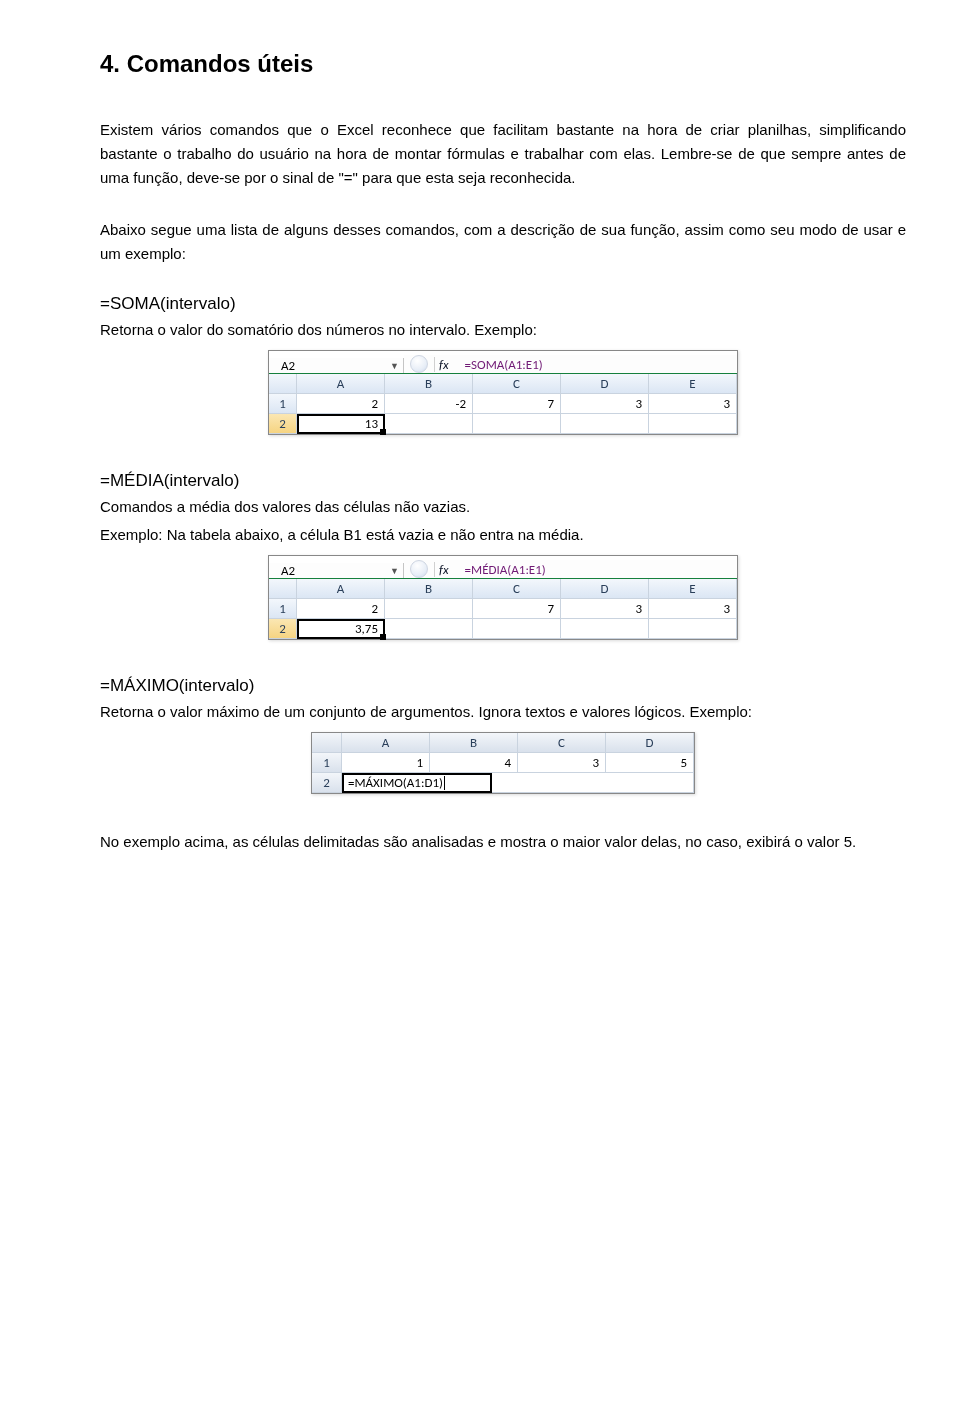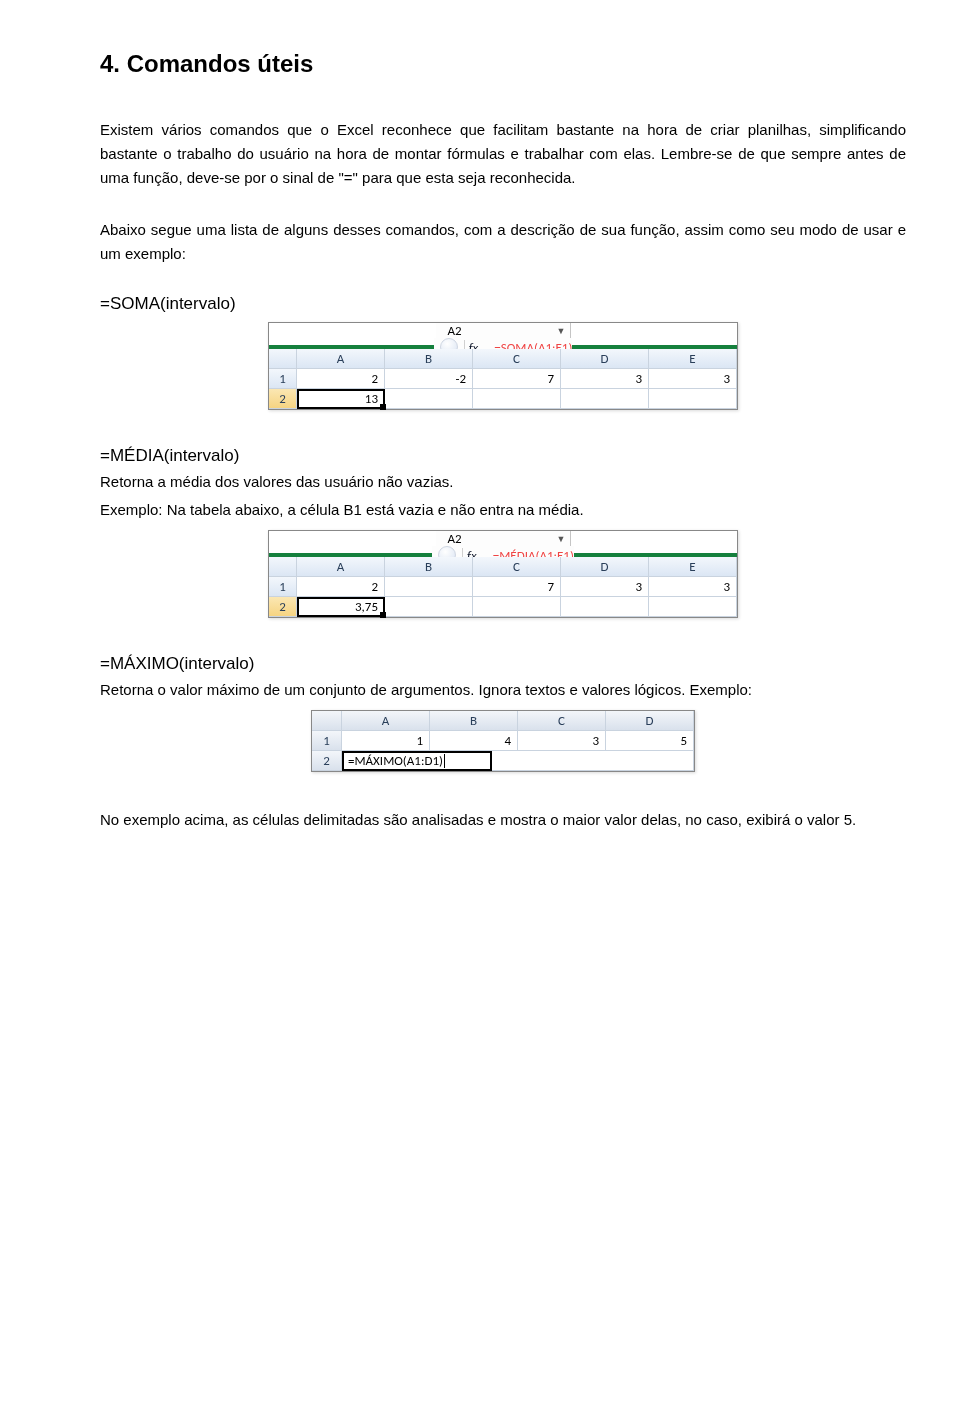--- a/index.html
+++ b/index.html
@@ -42,24 +42,23 @@
   }
   .excel {
     border: 1px solid #888;
     box-shadow: 1px 1px 3px rgba(0,0,0,0.15);
     font-family: "Segoe UI", Calibri, Arial, sans-serif;
     font-size: 13px;
     background: #fff;
   }
   .namebox-row {
     display: flex;
-    align-items: center;
-    border-bottom: 4px solid #15803d;
+    align-items: flex-end;
+    border-bottom: 1px solid #15803d;
     height: 22px;
-    flex-direction: column;
   }
   .namebox {
     width: 118px;
     border-right: 1px solid #c5c5c5;
     display: flex;
     align-items: center;
     justify-content: space-between;
     padding: 0 4px 0 12px;
     background: #fdfdfd;
   }
@@ -81,21 +80,21 @@
     border: 1px solid #cfd6e2;
   }
   .fx-label {
     font-style: italic;
     color: #0f172a;
     padding: 0 4px;
     border-left: 1px solid #d0d0d0;
   }
   .formula {
     padding-left: 6px;
-    color: #ef4444;
+    color: #701a75;
   }
   .grid {
     display: grid;
     position: relative;
   }
   .hcell, .rhead, .cell, .corner {
     border-right: 1px solid #c9d3df;
     border-bottom: 1px solid #c9d3df;
     height: 20px;
     display: flex;
@@ -151,20 +150,21 @@
 </head>
 <body>
 
 <div class="page">
   <h2 class="title">4. Comandos úteis</h2>
 
   <p class="body">Existem vários comandos que o Excel reconhece que facilitam bastante na hora de criar planilhas, simplificando bastante o trabalho do usuário na hora de montar fórmulas e trabalhar com elas. Lembre-se de que sempre antes de uma função, deve-se por o sinal de "=" para que esta seja reconhecida.</p>
   <p class="body">Abaixo segue uma lista de alguns desses comandos, com a descrição de sua função, assim como seu modo de usar e um exemplo:</p>
 
   <p class="func-head">=SOMA(intervalo)</p>
+  <p class="body tight">Retorna o valor do somatório dos números no intervalo. Exemplo:</p>
 
   <div class="excel-wrap">
     <div class="excel" style="width:468px">
       <div class="namebox-row">
         <div class="namebox">
           <span>A2</span>
           <span class="nb-arrow">▼</span>
         </div>
         <div class="fx-area">
           <span class="fx-icon-circle"></span>
@@ -195,21 +195,21 @@
         <div class="cell"></div>
 
         <div class="sel-outline" style="left:28px; top:40px; width:88px; height:20px;">
           <span class="sel-handle"></span>
         </div>
       </div>
     </div>
   </div>
 
   <p class="func-head">=MÉDIA(intervalo)</p>
-  <p class="body tight">Retorna a média dos valores das usuário não vazias.</p>
+  <p class="body tight">Comandos a média dos valores das células não vazias.</p>
   <p class="body tight">Exemplo: Na tabela abaixo, a célula B1 está vazia e não entra na média.</p>
 
   <div class="excel-wrap">
     <div class="excel" style="width:468px">
       <div class="namebox-row">
         <div class="namebox">
           <span>A2</span>
           <span class="nb-arrow">▼</span>
         </div>
         <div class="fx-area">

